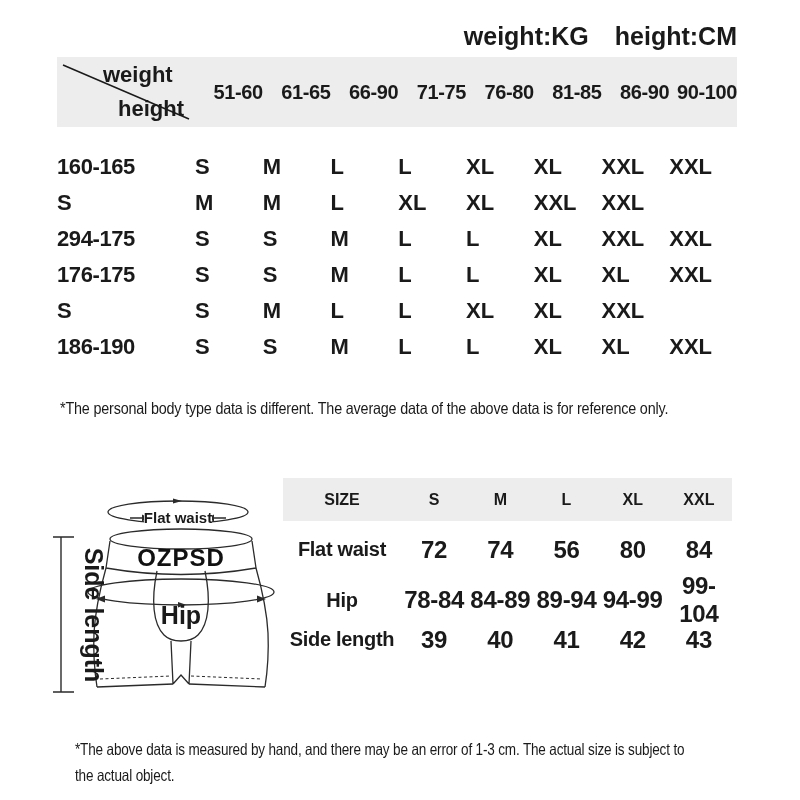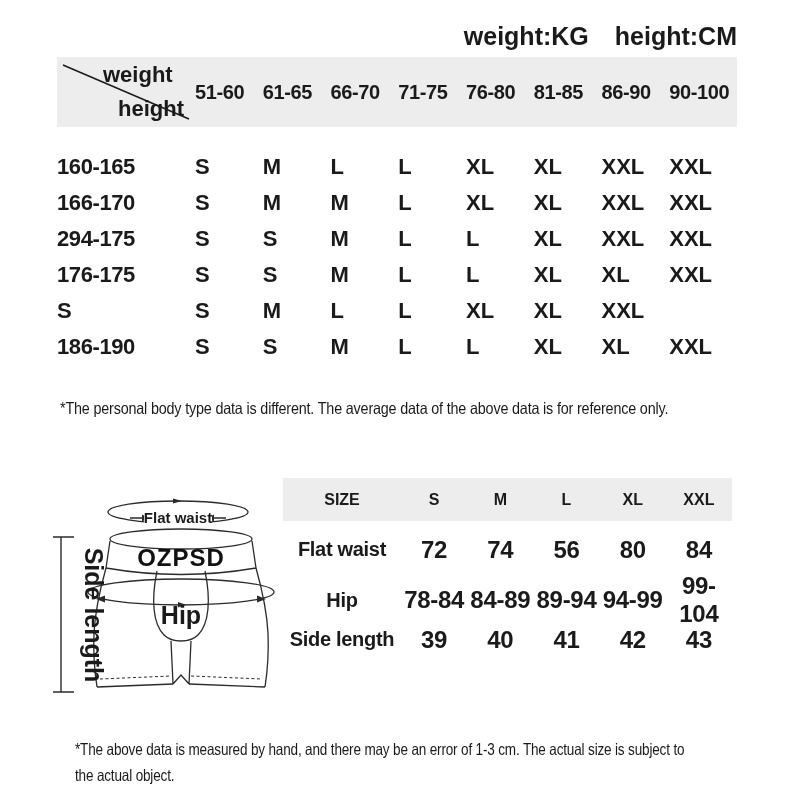--- a/index.html
+++ b/index.html
@@ -18,21 +18,21 @@
     display: flex; gap: 26px;
     font-size: 25px; font-weight: 700; margin-left: 36px;
   }
 
   
   .t1 { position: absolute; left: 57px; top: 57px; width: 680px; }
   .t1 .hdr {
     display: grid; grid-template-columns: 138px repeat(8, 1fr);
     background: #ededed; height: 70px; align-items: center;
   }
-  .t1 .colh { text-align: left; font-size: 20px; font-weight: 700; letter-spacing: -0.4px; }
+  .t1 .colh { text-align: right; font-size: 20px; font-weight: 700; letter-spacing: -0.4px; }
   .corner { position: relative; height: 70px; }
   .corner svg { position: absolute; left: 0; top: 0; }
   .corner .w { position: absolute; top: 5px; left: 46px; font-size: 22px; font-weight: 700; }
   .corner .h { position: absolute; bottom: 5px; left: 13px; font-size: 22px; font-weight: 700; margin-left: 48px; }
   .t1 .tbody { margin-top: 22px; }
   .t1 .trow {
     display: grid; grid-template-columns: 138px repeat(8, 1fr);
     height: 36px; align-items: center; 
   }
   .t1 .rl { font-size: 22px; font-weight: 700; letter-spacing: -0.4px; }
@@ -83,41 +83,40 @@
   <div class="hdr">
     <div class="corner">
       <svg width="138" height="70" viewBox="0 0 138 70">
         <line x1="6" y1="8" x2="132" y2="62" stroke="#1a1a1a" stroke-width="1.5"></line>
       </svg>
       <span class="w">weight</span>
       <span class="h">height</span>
     </div>
     <div class="colh">51-60</div>
     <div class="colh">61-65</div>
-    <div class="colh">66-70</div>
+    <div class="colh">66-90</div>
     <div class="colh">71-75</div>
     <div class="colh">76-80</div>
     <div class="colh">81-85</div>
     <div class="colh">86-90</div>
     <div class="colh">90-100</div>
   </div>
   <div class="tbody">
     <div class="trow">
       <div class="rl">160-165</div>
       <div class="c">S</div>
       <div class="c">M</div>
       <div class="c">L</div>
       <div class="c">L</div>
       <div class="c">XL</div>
       <div class="c">XL</div>
       <div class="c">XXL</div>
       <div class="c">XXL</div>
     </div>
     <div class="trow">
-      <div class="rl">166-170</div>
       <div class="c">S</div>
       <div class="c">M</div>
       <div class="c">M</div>
       <div class="c">L</div>
       <div class="c">XL</div>
       <div class="c">XL</div>
       <div class="c">XXL</div>
       <div class="c">XXL</div>
     </div>
     <div class="trow">

